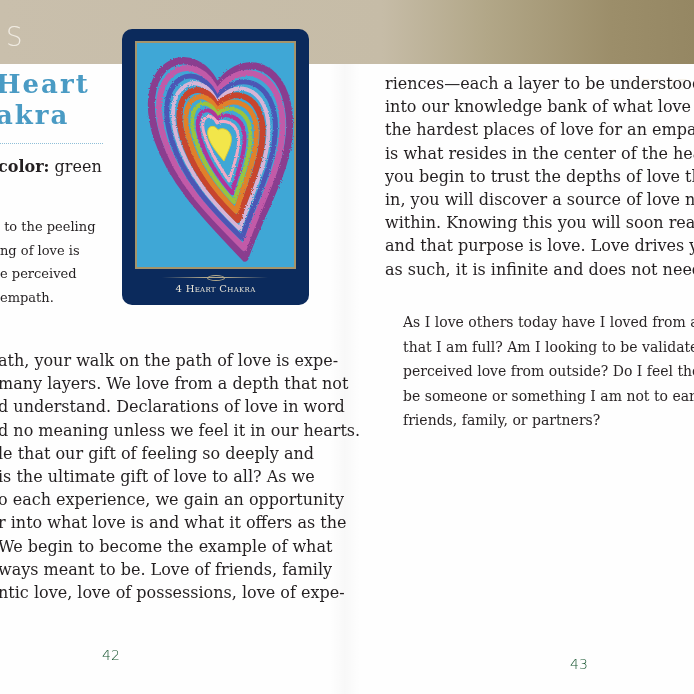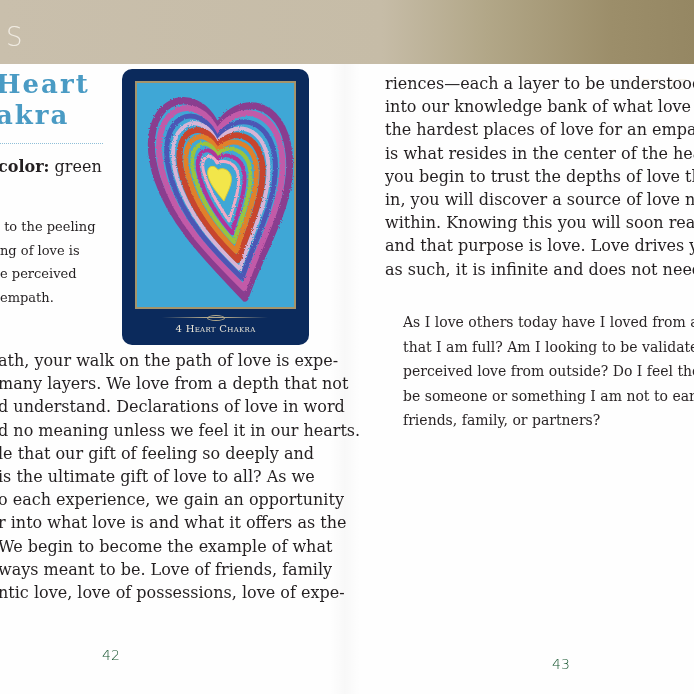--- a/index.html
+++ b/index.html
@@ -41,21 +41,21 @@
     .color-line .label { font-weight: bold; }
 
     .intro {
       position: absolute; left: 0; top: 160px; width: 112px;
       font-size: 13px; line-height: 23.5px; white-space: nowrap; overflow: hidden;
     }
     .intro div { white-space: nowrap; }
 
     .card {
       position: absolute; left: 122px; top: -26px; width: 187px; height: 276px;
-      background: #0b2a5c; border-radius: 10px; margin-top: 40px;
+      background: #0b2a5c; border-radius: 10px;
     }
     .card-art {
       position: absolute; left: 13px; top: 12px; width: 161px; height: 228px;
       border: 2px solid #a5946a; background: #40a8d8; overflow: hidden;
     }
     .card-ornament {
       position: absolute; left: 40px; top: 248px; width: 106px; height: 1px;
       background: linear-gradient(90deg, rgba(180,170,140,0), #b4aa8c 40%, #b4aa8c 60%, rgba(180,170,140,0));
     }
     .card-ornament::after {
@@ -79,21 +79,21 @@
       position: absolute; left: 56px; top: 246px; font-size: 14px; line-height: 24.5px;
       white-space: nowrap; color: #2a2526;
     }
 
     .page-number {
       position: absolute; top: 592px;
       font-family: "DejaVu Sans", "Liberation Sans", sans-serif;
       font-weight: 300; font-size: 14px; color: #14532d;
     }
     .pn-left { left: 102px; }
-    .pn-right { left: 205px; }
+    .pn-right { left: 223px; }
 
     .gutter {
       position: absolute; left: 330px; top: 64px; width: 30px; height: 630px;
       background: linear-gradient(90deg, rgba(0,0,0,0) 0%, rgba(0,0,0,0.025) 50%, rgba(0,0,0,0) 100%);
     }
   </style>
 </head>
 <body>
 
 <div class="header-band">

